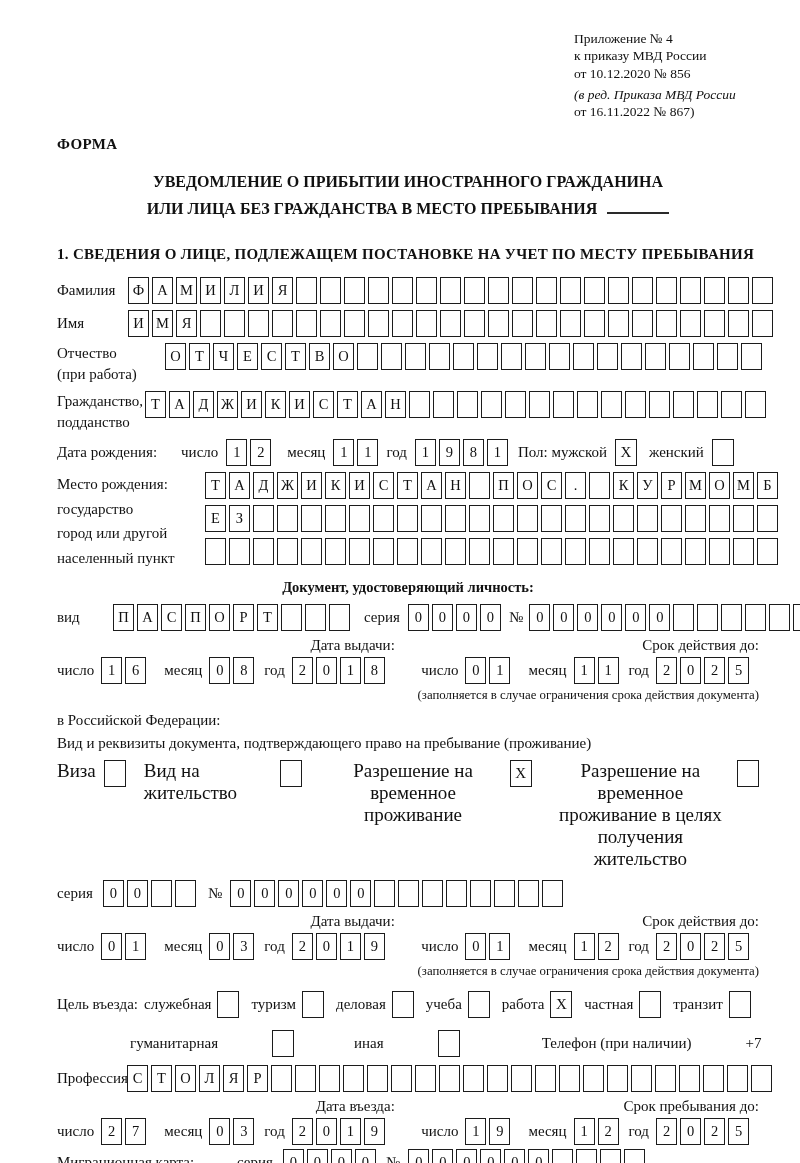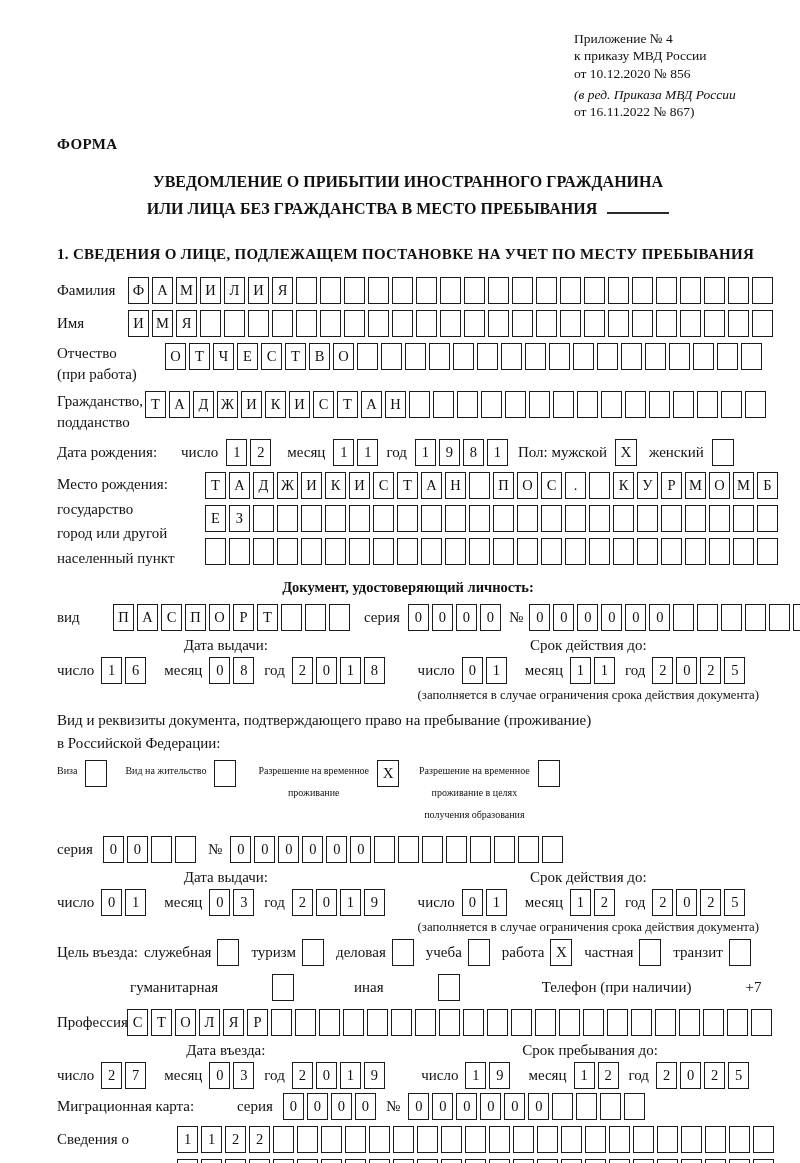--- a/index.html
+++ b/index.html
@@ -40,35 +40,35 @@
   .birth .gap{width:16px;flex:0 0 16px;}
   
   .multiblock{display:flex;margin-bottom:6px;}
   .mb-labels div{font-size:15px;line-height:24.5px;}
   .rep-labels div{font-size:15px;line-height:26px;}
   .mb-rows .cells{margin-bottom:6px;display:flex;}
   
   .doc-heading{text-align:center;font-weight:bold;font-size:14.5px;margin:8px 0 8px 0;}
   
   .datepair{display:flex;justify-content:space-between;margin:6px 0 4px 0;}
-  .dategroup{display:flex;flex-direction:column;}
+  .dategroup{display:flex;flex-direction:column;align-items:flex-end;}
   .dg-h{font-size:15px;text-align:center;margin-bottom:3px;}
   .dg-r{display:flex;align-items:flex-start;}
   .dg-r .lbl{margin-right:7px;}
   .dg-r .cells{margin-right:10px;}
   .dg-note{font-size:12.8px;margin-top:4px;text-align:center;}
   
   .intro{font-size:15px;line-height:1.5;margin:6px 0 2px 0;}
   .options{display:flex;align-items:flex-start;margin:6px 0 10px 0;}
   .opt{display:flex;align-items:flex-start;}
-  .opt-label{font-size:10px;line-height:22px;}
+  .opt-label{font-size:19px;line-height:22px;}
   .opt-label.center{text-align:center;}
   .opt .checkbox{margin-left:8px;}
   
-  .purpose-row{display:flex;align-items:flex-start;margin-bottom:8px;flex-wrap:nowrap;}
+  .purpose-row{display:flex;align-items:flex-start;margin-bottom:8px;flex-wrap:nowrap;margin-top:12px;}
   .purpose-row .lbl{margin-right:6px;}
   .purpose-row .checkbox{margin-right:12px;}
   .indent73{margin-left:73px;gap:48px;}
   .phone-lbl{margin-left:22px;margin-right:18px;}
   .phone-prefix{margin-right:8px;}
   
   .mig .lbl{margin-right:10px;}
 </style>
 </head>
 <body>
@@ -428,22 +428,22 @@
             <span class="cell">0</span>
             <span class="cell">2</span>
             <span class="cell">5</span>
           </span>
       </div>
       <div class="dg-note">(заполняется в случае ограничения срока действия документа)</div>
     </div>
   </div>
 
   <div class="intro">
+    <div>в Российской Федерации:</div>
     <div>Вид и реквизиты документа, подтверждающего право на пребывание (проживание)</div>
-    <div>в Российской Федерации:</div>
   </div>
 
   <div class="options">
     <div class="opt">
       <span class="opt-label">Виза</span>
       <span class="checkbox">
           <span class="cell"></span>
         </span>
     </div>
     <div class="opt" style="margin-left:18px">
@@ -458,21 +458,21 @@
         <div>проживание</div>
       </span>
       <span class="checkbox">
           <span class="cell">X</span>
         </span>
     </div>
     <div class="opt" style="margin-left:20px">
       <span class="opt-label center">
         <div>Разрешение на временное</div>
         <div>проживание в целях</div>
-        <div>получения образования</div>
+        <div>получения жительство</div>
       </span>
       <span class="checkbox">
           <span class="cell"></span>
         </span>
     </div>
   </div>
 
   <div class="row">
     <span class="lbl" style="margin-right:10px">серия</span>
     <span class="cells">

